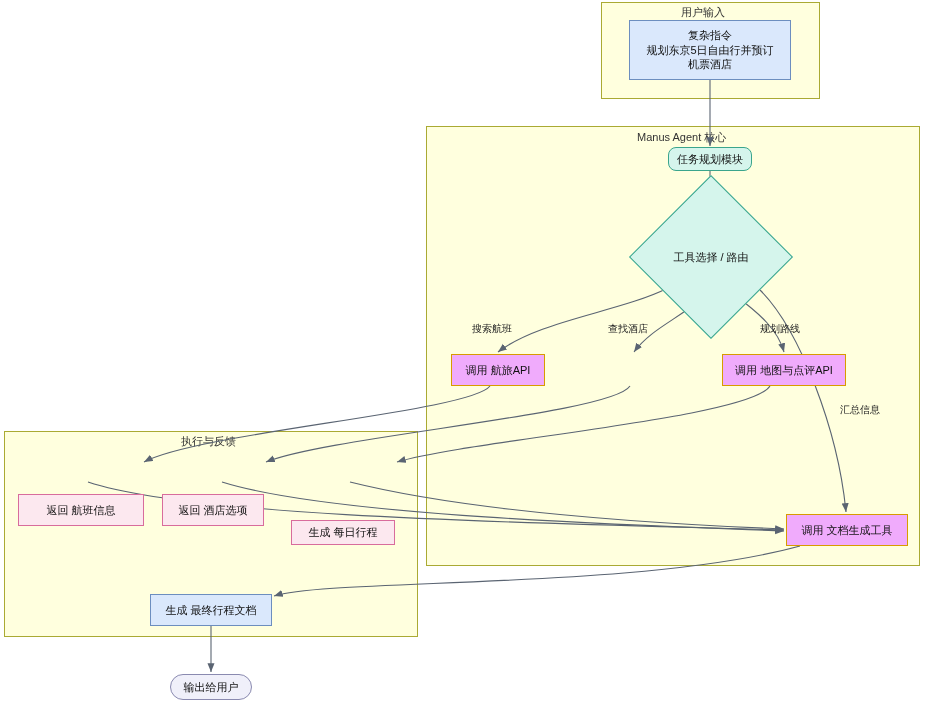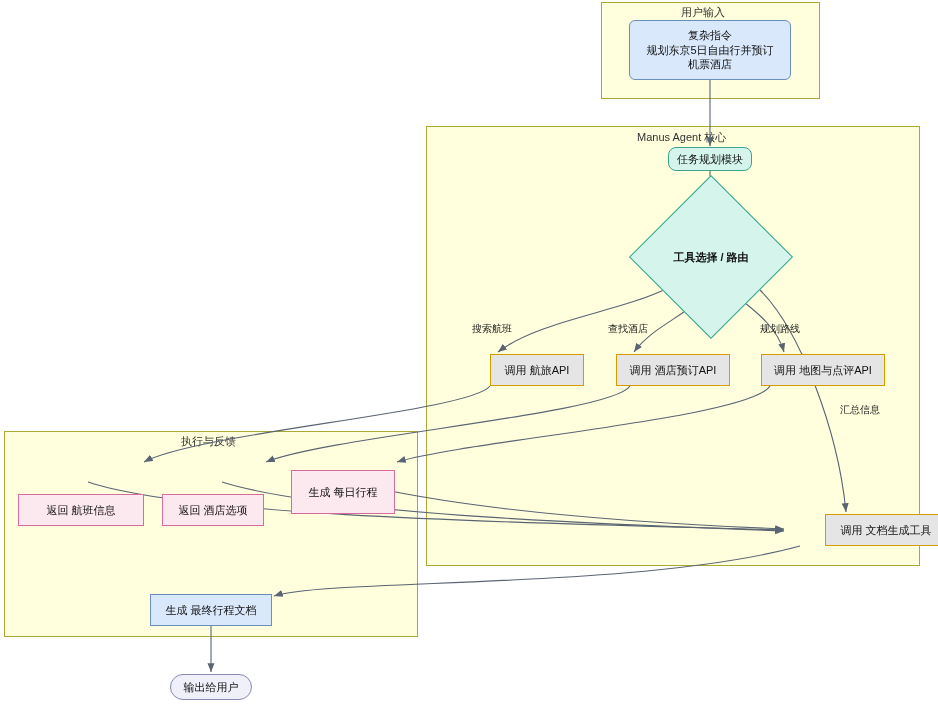--- a/index.html
+++ b/index.html
@@ -54,38 +54,36 @@
   .n-blue {
     background: #dae8fc;
     border: 1px solid #6c8ebf;
   }
   .n-pink {
     background: #fce8ef;
     border: 1px solid #d86c9c;
     margin-top: 44px;
   }
   .n-orange {
-    background: #e5e5e5;
+    background: #f0abfc;
     border: 1px solid #d79b00;
-    margin-left: 39px;
   }
   .n-green {
     background: #d5f5ec;
     border: 1px solid #3aa58c;
     border-radius: 8px;
   }
   .n-stadium {
     background: #f0f0fa;
     border: 1px solid #8a8ab0;
     border-radius: 16px;
     text-align: right;
   }
   .diamond-wrap {
     position: absolute;
-    font-weight: bold;
   }
   .diamond-shape {
     position: absolute;
     left: 0; top: 0;
     width: 100%; height: 100%;
     background: #d5f5ec;
     border: 1px solid #3aa58c;
     transform: rotate(45deg);
     box-sizing: border-box;
   }
@@ -153,39 +151,38 @@
       <path d="M222,482 C330,516 630,525 784,531"></path>
 
       <path d="M350,482 C470,512 660,524 784,529"></path>
 
       <path d="M800,546 C640,590 330,578 274,596"></path>
 
       <path d="M211,626 L211,672"></path>
     </g>
   </svg>
 
-  <div class="node n-blue" style="left:629px; top:20px; width:162px; height:60px;border-radius:6px;">复杂指令
+  <div class="node n-blue" style="left:629px; top:20px; width:162px; height:60px;">复杂指令
 规划东京5日自由行并预订
 机票酒店</div>
 
   <div class="node n-green" style="left:668px; top:147px; width:84px; height:24px;">任务规划模块</div>
 
   <div class="diamond-wrap" style="left:653px; top:199px; width:116px; height:116px;">
     <div class="diamond-shape"></div>
     <div class="diamond-text">工具选择 / 路由</div>
   </div>
 
   <div class="node n-orange" style="left:451px; top:354px; width:94px; height:32px;">调用 航旅API</div>
-  <div class="node n-orange" style="left:577px; top:354px; width:114px; height:32px;">调用 酒店预订API</div>
   <div class="node n-orange" style="left:722px; top:354px; width:124px; height:32px;">调用 地图与点评API</div>
   <div class="node n-orange" style="left:786px; top:514px; width:122px; height:32px;">调用 文档生成工具</div>
 
   <div class="node n-pink" style="left:18px; top:450px; width:126px; height:32px;">返回 航班信息</div>
   <div class="node n-pink" style="left:162px; top:450px; width:102px; height:32px;">返回 酒店选项</div>
-  <div class="node n-pink" style="left:291px; top:426px; width:104px; height:44px;">生成 每日行程</div>
+  <div class="node n-pink" style="left:291px; top:476px; width:104px; height:25px;">生成 每日行程</div>
 
   <div class="node n-blue" style="left:150px; top:594px; width:122px; height:32px;">生成 最终行程文档</div>
 
   <div class="node n-stadium" style="left:170px; top:674px; width:82px; height:26px;">输出给用户</div>
 
   <div class="edge-label" style="left:472px; top:322px;font-family:Liberation Mono, monospace;">搜索航班</div>
   <div class="edge-label" style="left:608px; top:322px;">查找酒店</div>
   <div class="edge-label" style="left:760px; top:322px;">规划路线</div>
   <div class="edge-label" style="left:840px; top:403px;">汇总信息</div>
 

